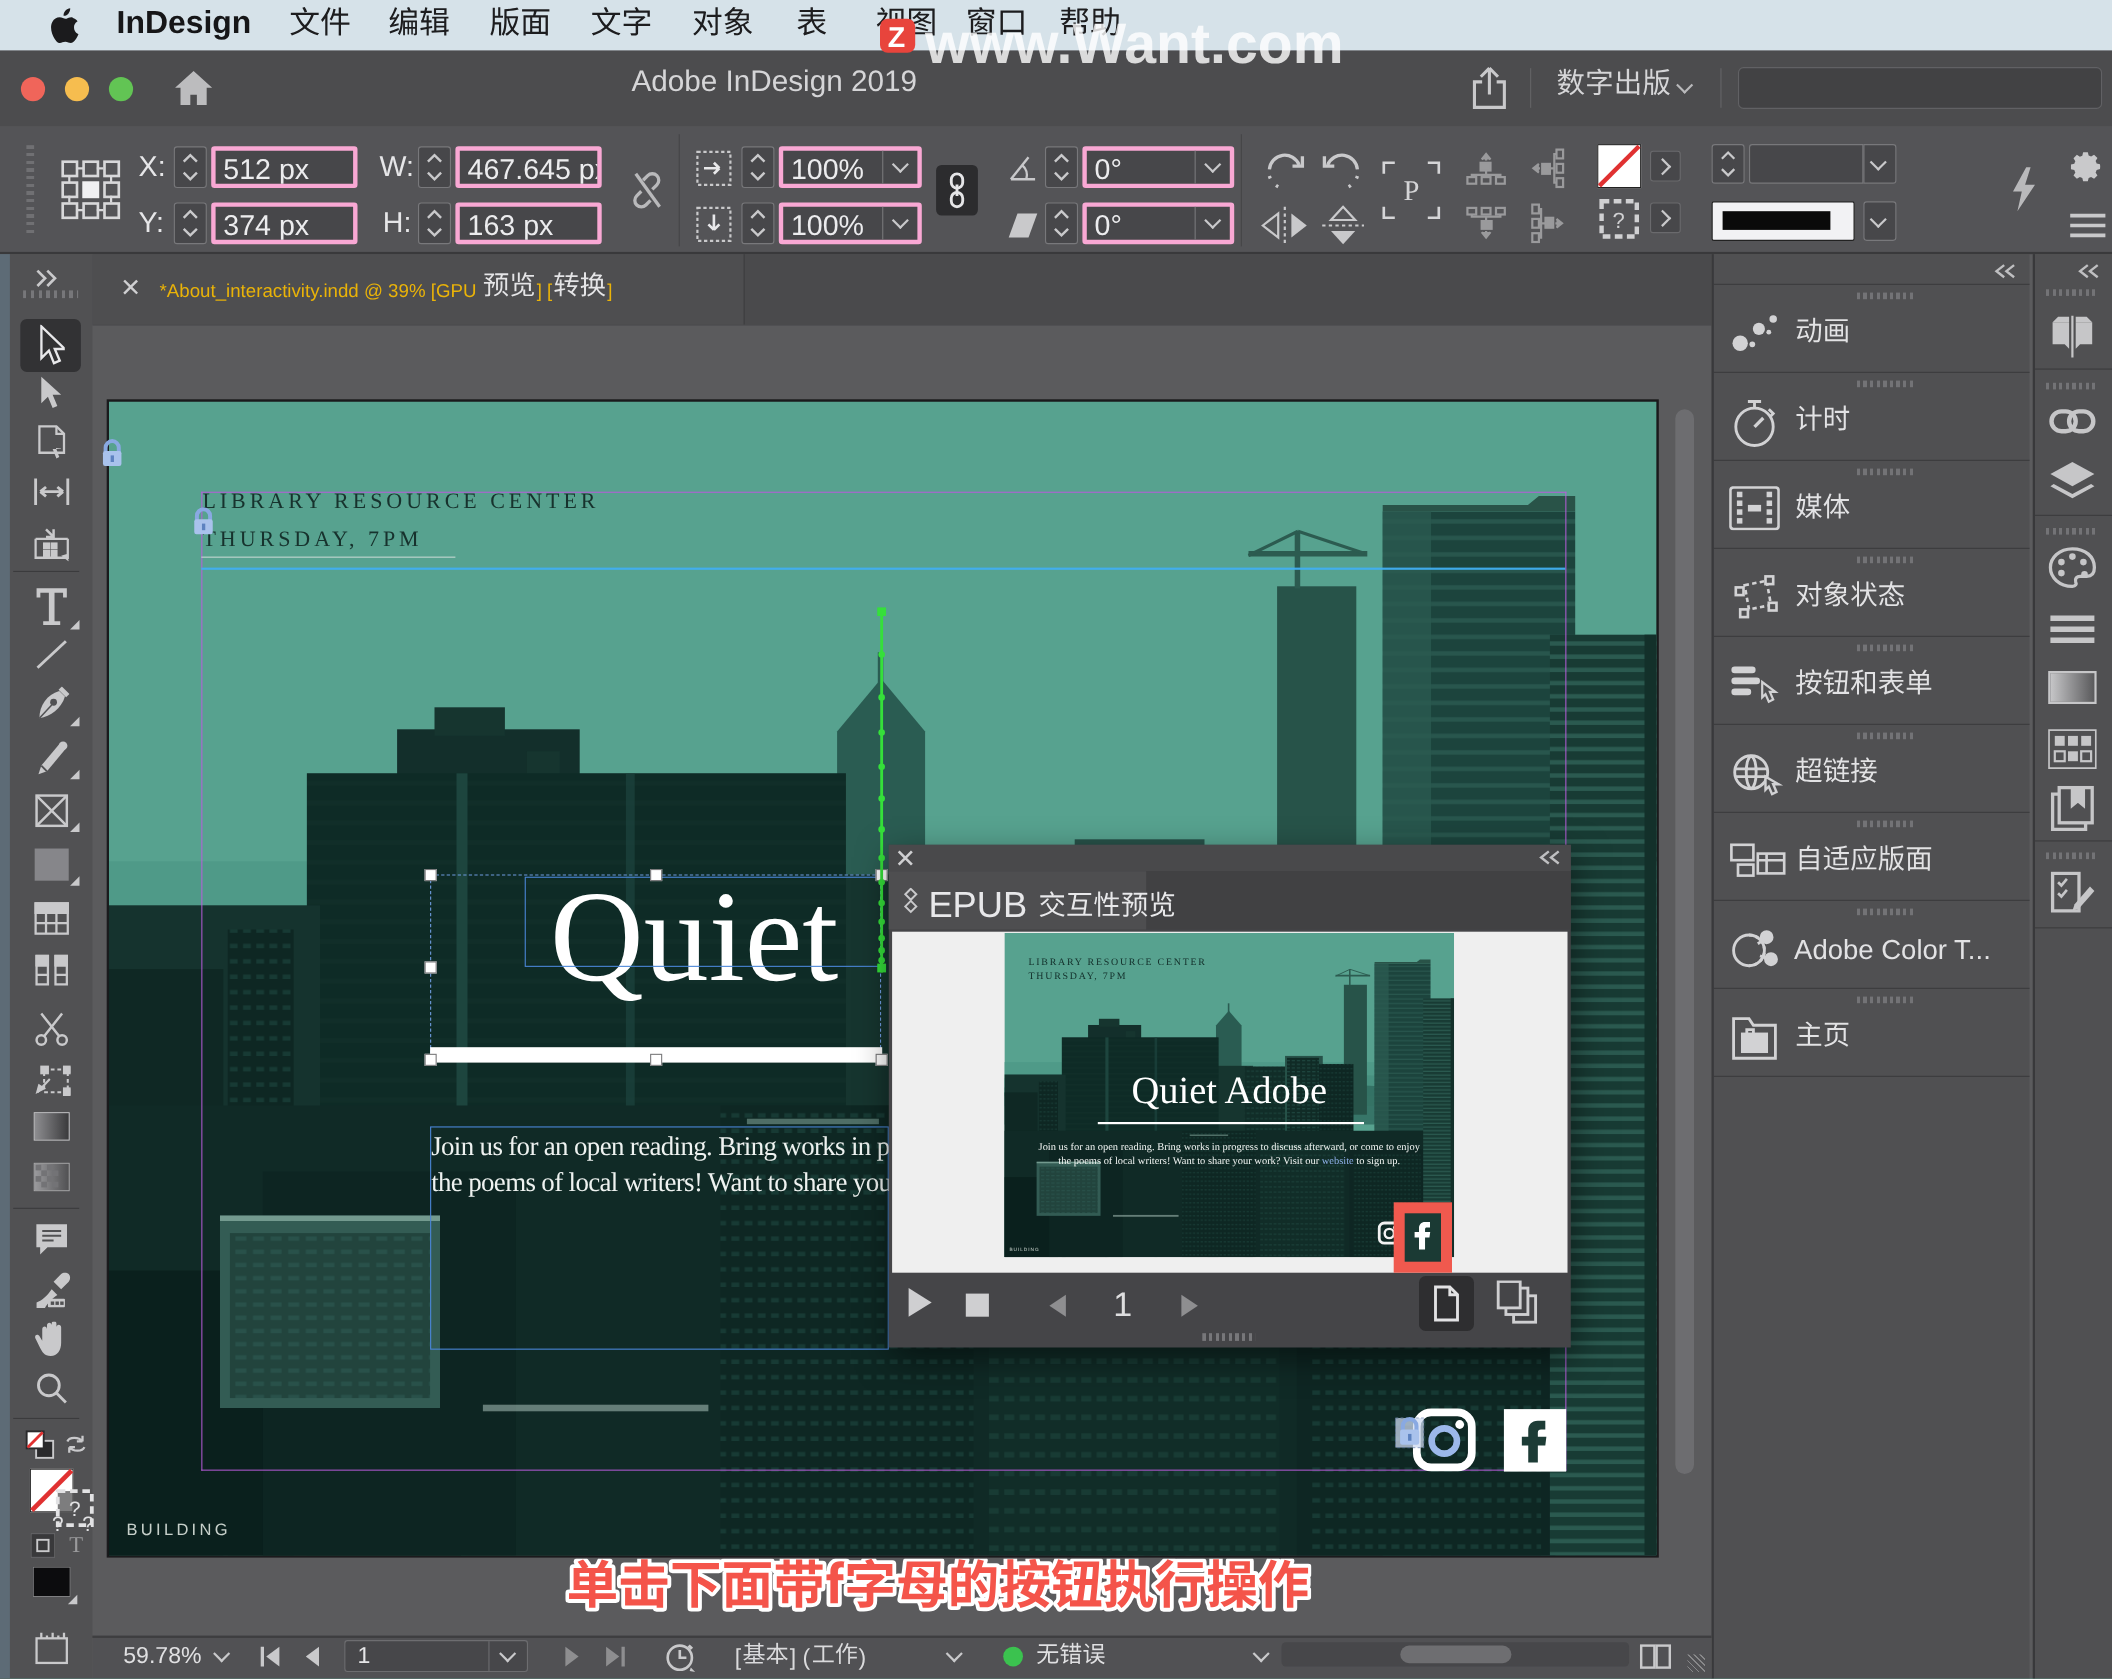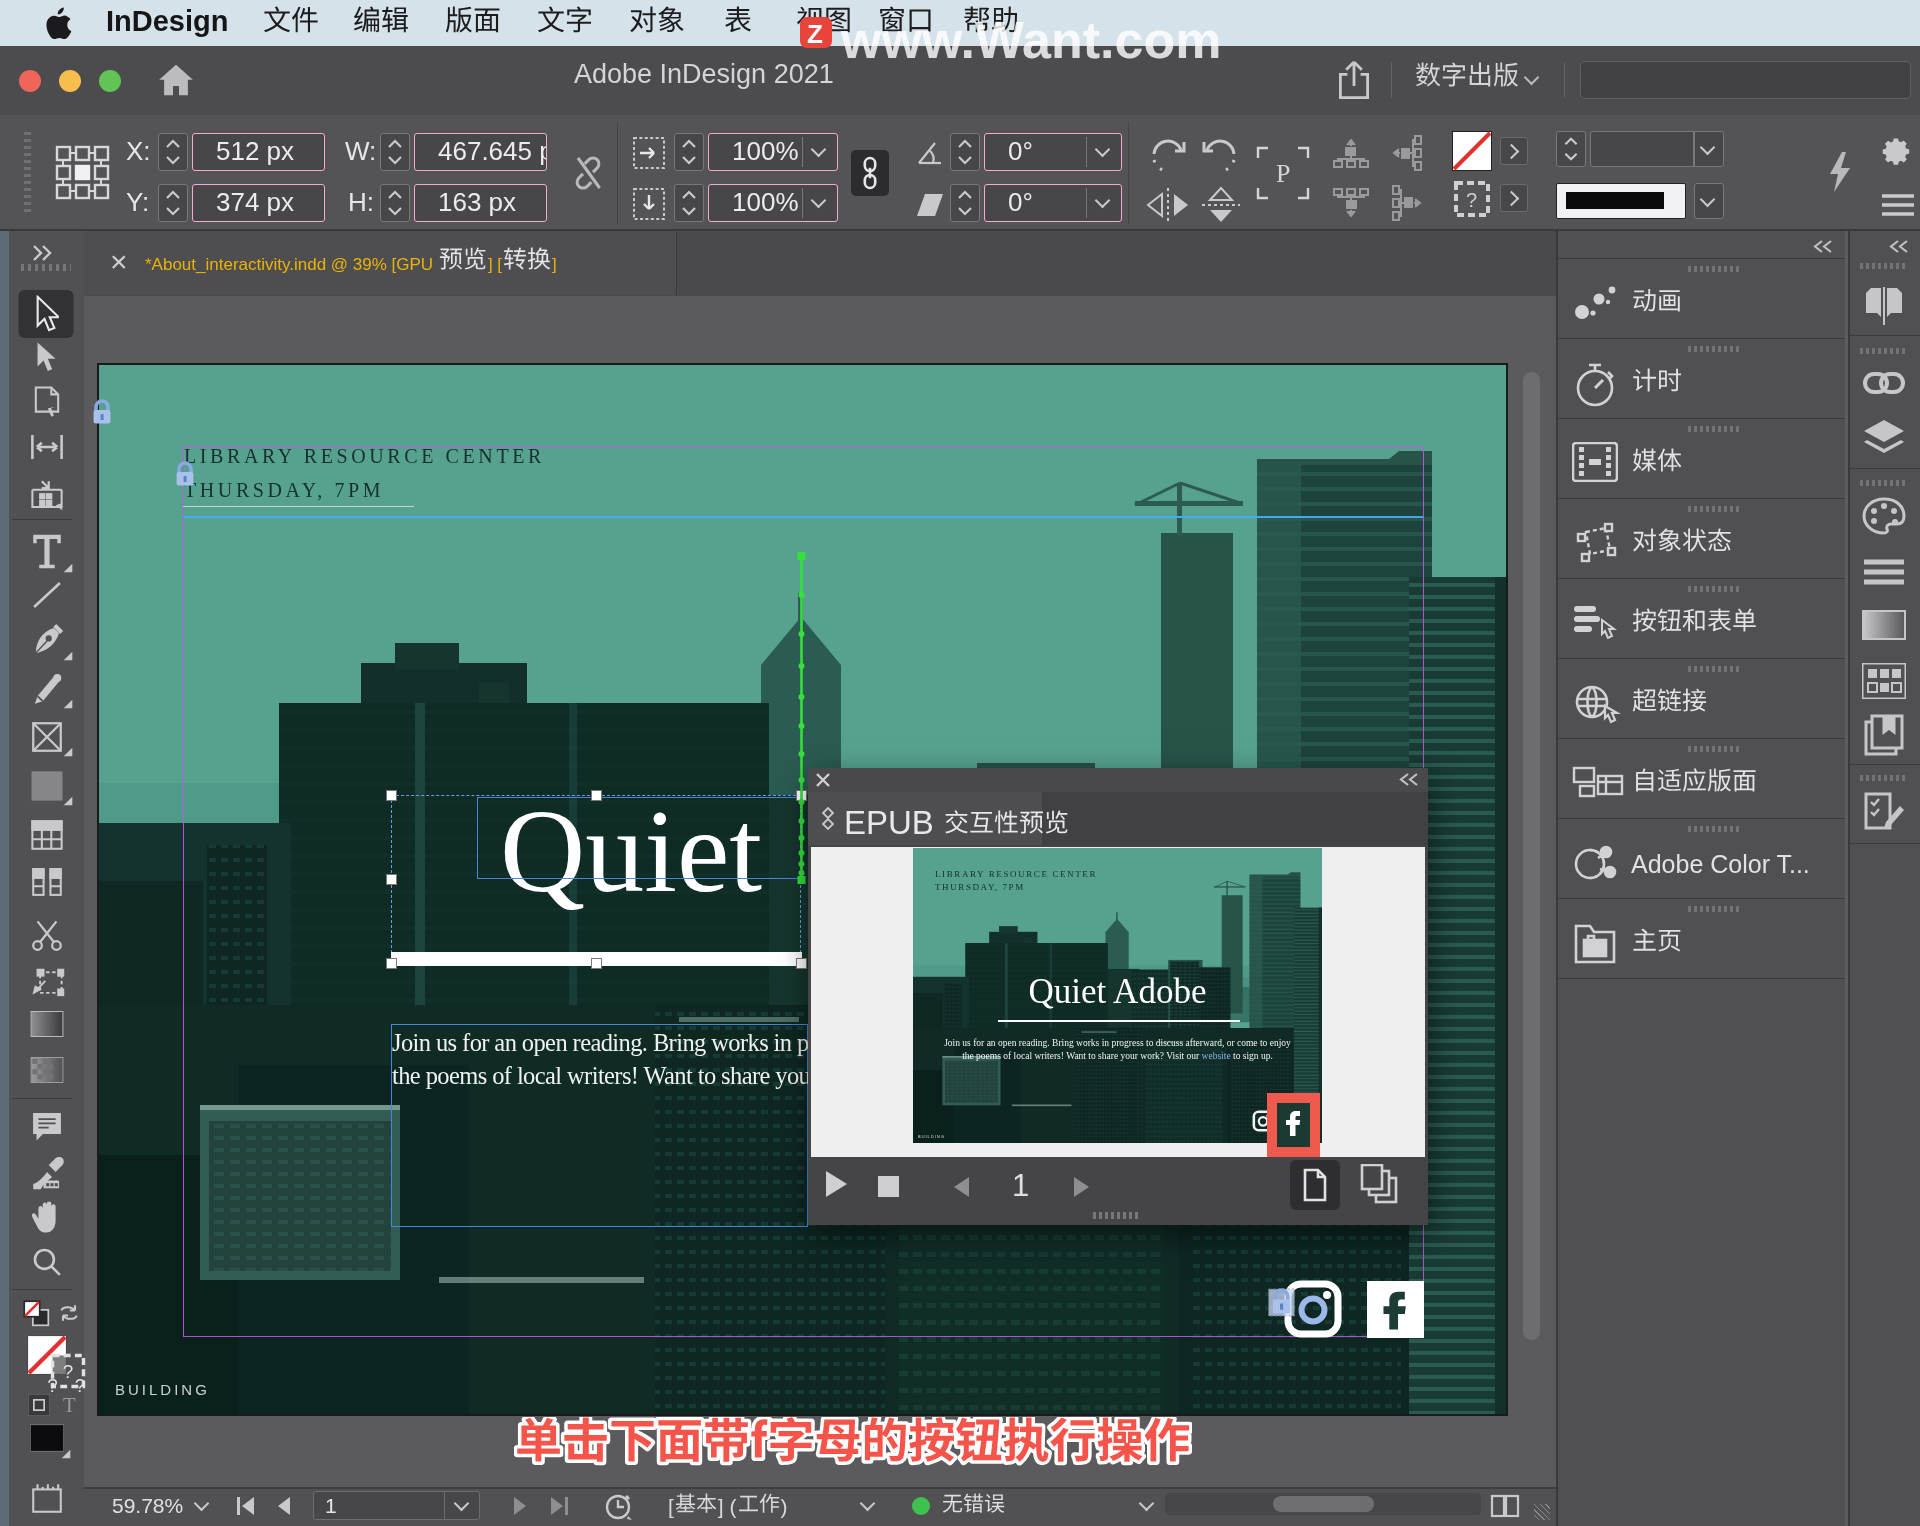--- a/index.html
+++ b/index.html
@@ -1,18 +1,18 @@
 <!DOCTYPE html>
 <html><head><meta charset="utf-8"><style>
 *{margin:0;padding:0;box-sizing:border-box;border:none}
 html,body{width:1920px;height:1526px;overflow:hidden}
 body{position:relative;background:#5b5b5d;font-family:"Liberation Sans",sans-serif}
 .abs{position:absolute}
 .inl{display:inline-block}
-.fld{position:absolute;background:#47474a;border:1px solid #f9a8d4;border-radius:3px;color:#ececee;font-size:26px;line-height:34px;padding-left:23px;overflow:hidden;white-space:nowrap}
+.fld{position:absolute;background:#47474a;border:4px solid #f9a8d4;border-radius:3px;color:#ececee;font-size:26px;line-height:34px;padding-left:7px;overflow:hidden;white-space:nowrap}
 .stp{position:absolute;width:30px;background:#47474a;border:1px solid #78787b;border-radius:3px}
 .chv{position:absolute;width:11px;height:11px;border-right:2.4px solid #c9c9cb;border-bottom:2.4px solid #c9c9cb;transform:rotate(45deg)}
 .lbl{position:absolute;color:#e6e6e8;font-size:26px}
 .sep{position:absolute;width:1px;background:#454548}
 .hsep{position:absolute;height:1px;background:#3b3b3d}
 .grip{position:absolute;height:7px;background:repeating-linear-gradient(90deg,#77777a 0 3px,transparent 3px 7px)}
 .tool{transform:scale(.86);transform-origin:center}
 </style></head><body>
 <svg width="0" height="0" style="position:absolute">
     <defs>
@@ -143,21 +143,21 @@
       <use href="#u52a9" x="1000"></use>
     </g>
   </svg>
 <div class="abs" style="left:0;top:46px;width:1920px;height:69px;background:#4c4c4e"></div>
 <span class="abs" style="left:19px;top:70px;width:22px;height:22px;border-radius:50%;background:#f0655a"></span>
 <span class="abs" style="left:59px;top:70px;width:22px;height:22px;border-radius:50%;background:#f6bd4f"></span>
 <span class="abs" style="left:99px;top:70px;width:22px;height:22px;border-radius:50%;background:#62c454"></span>
 <svg class="abs" style="left:156px;top:61px" width="40" height="38" viewBox="0 0 24 23">
     <path d="M12 2.2 1.8 11.4h3v9.4h5.4v-5.6h3.6v5.6h5.4v-9.4h3z" fill="#bcbcbe"></path>
   </svg>
-<span class="abs" style="left:574px;top:59px;color:#d5d5d7;font-size:27px">Adobe InDesign 2021</span>
+<span class="abs" style="left:574px;top:59px;color:#d5d5d7;font-size:27px">Adobe InDesign 2019</span>
 <svg class="abs" style="left:1337px;top:60px" width="34" height="40" viewBox="0 0 17 20">
     <g fill="none" stroke="#c9c9cb" stroke-width="1.4">
       <path d="M5.2 7.2H1.7v11.6h13.6V7.2h-3.5"></path>
       <path d="M8.5 1v12M8.5 1 4.6 4.9M8.5 1l3.9 3.9"></path>
     </g>
   </svg>
 <span class="abs" style="left:1391px;top:62px;width:1px;height:36px;background:#646467"></span>
 <svg class="abs" style="left:1414px;top:62px" width="106" height="31" viewBox="0 0 106 31">
     <g fill="#d5d5d7" transform="translate(1,22.4) scale(0.02600,-0.02600)">
       <use href="#u6570" x="0"></use>

